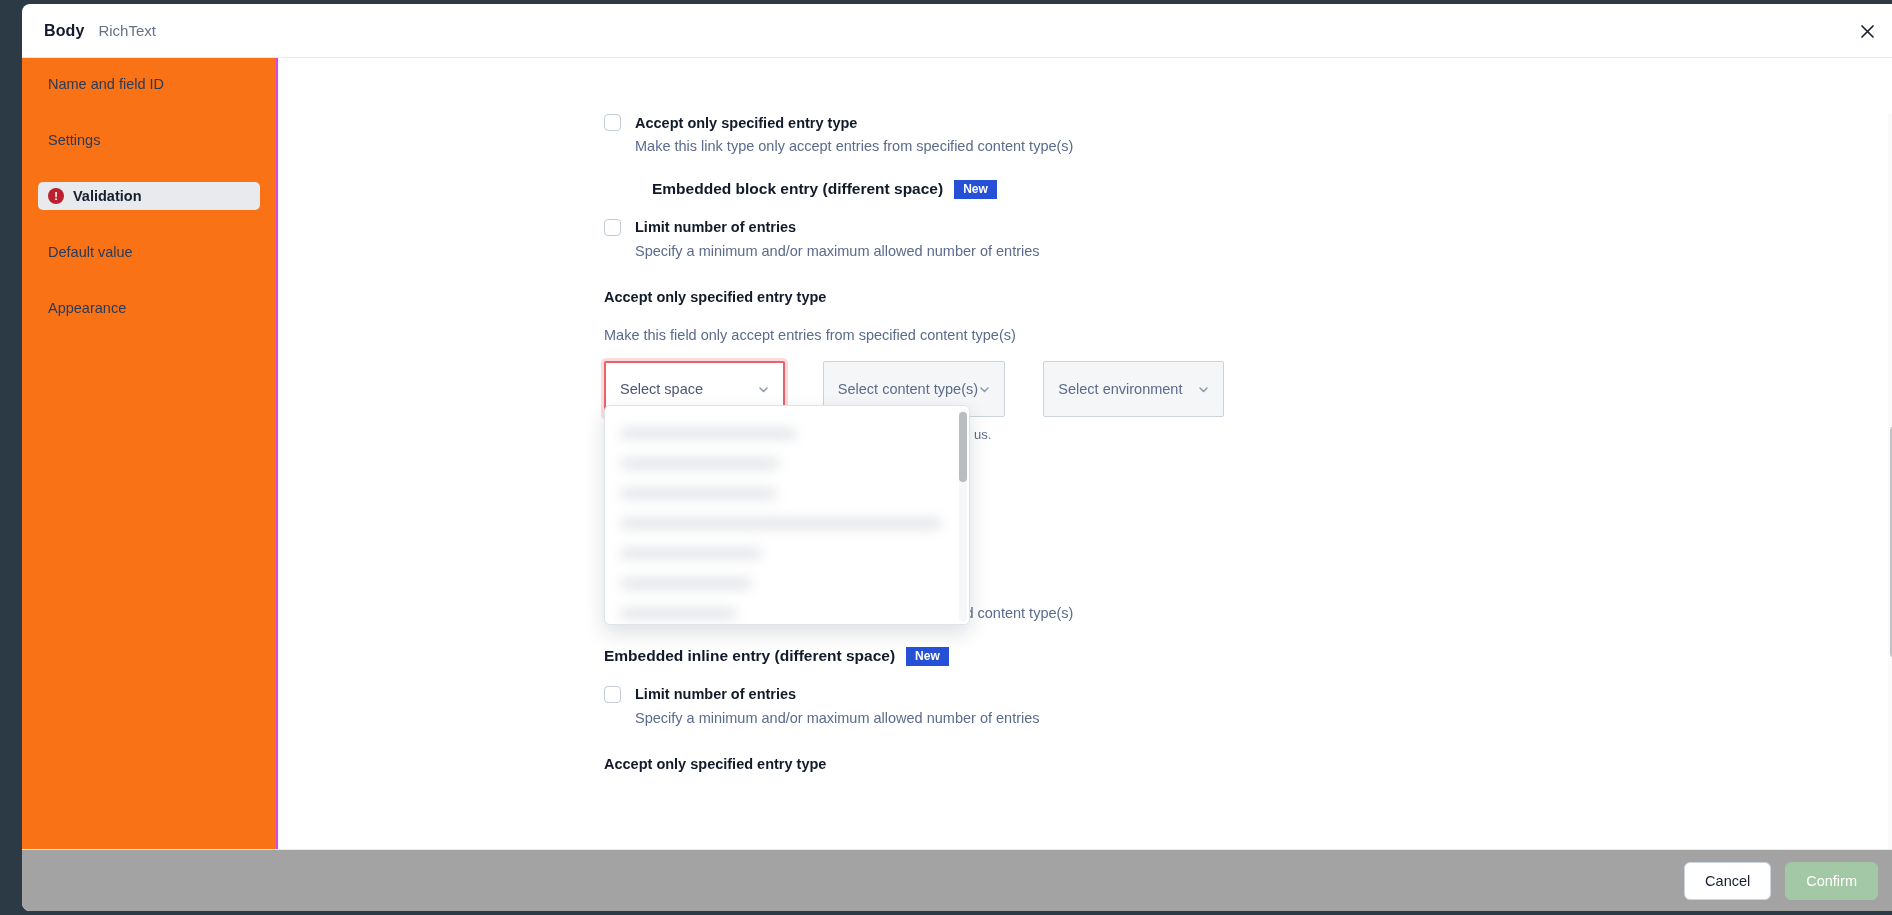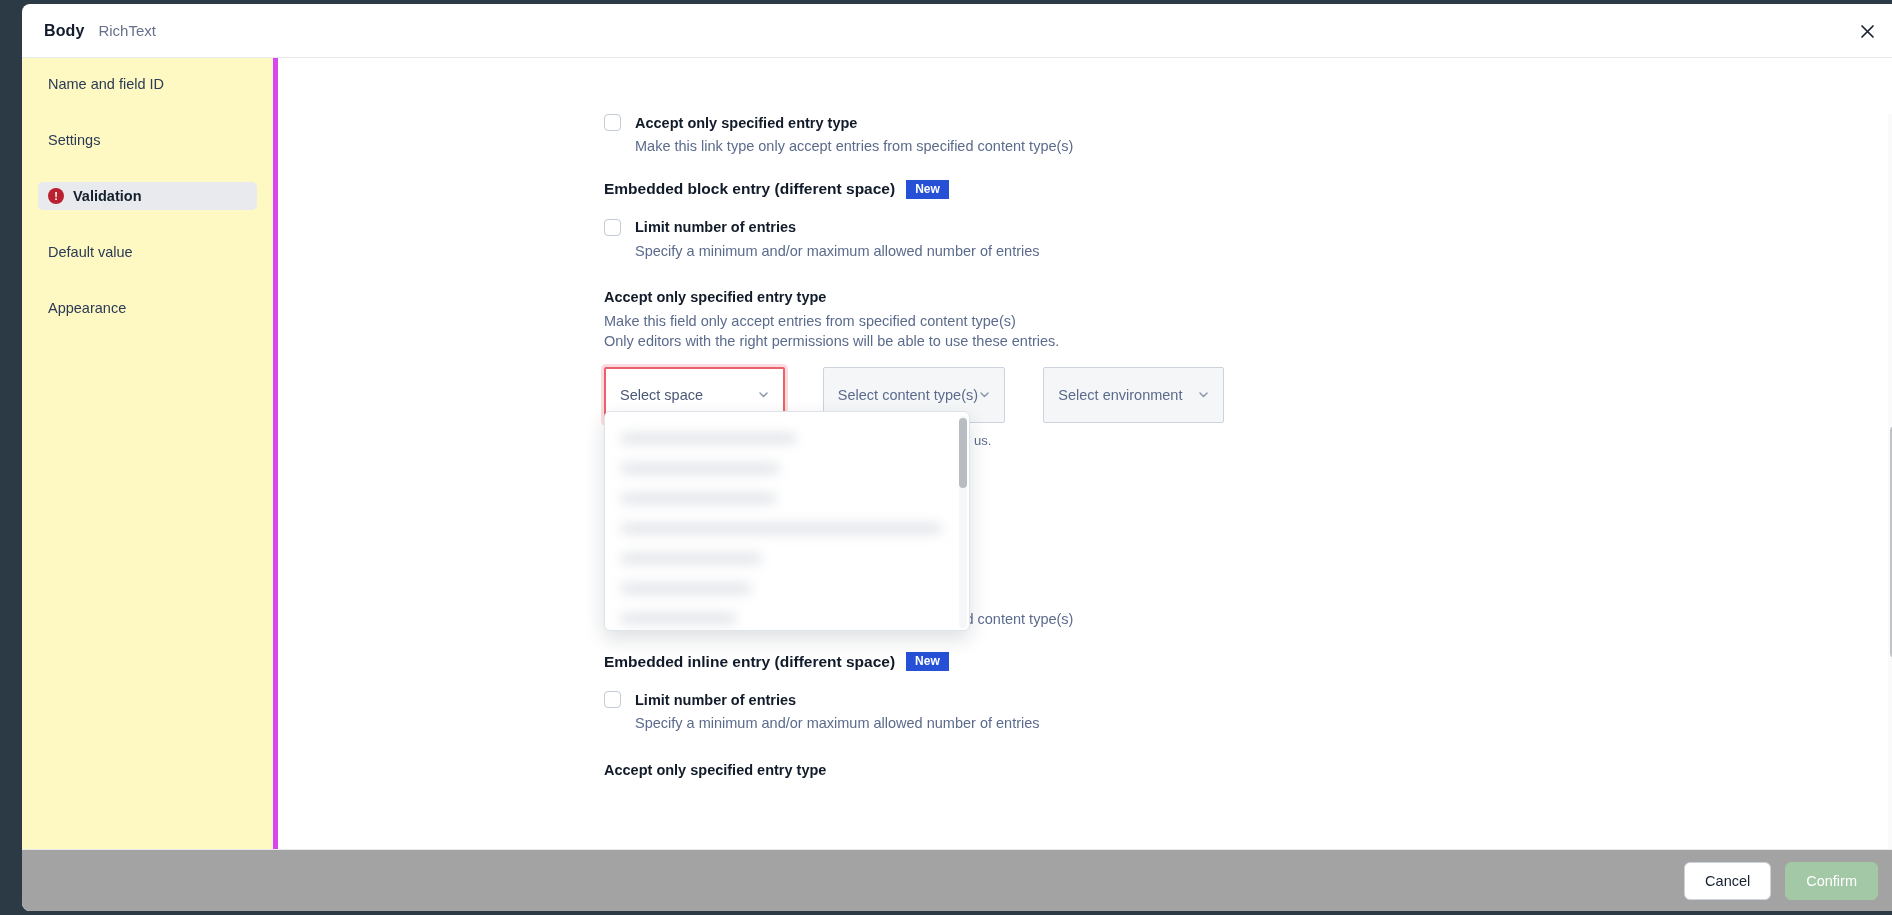--- a/index.html
+++ b/index.html
@@ -45,23 +45,23 @@
 
   
   .modal-body {
     position: relative;
     height: 846px;
     display: flex;
   }
   .sidebar {
     width: 256px;
     flex: 0 0 256px;
-    border-right: 5px solid #d946ef;
+    border-right: 2px solid #d946ef;
     padding: 12px 16px 0 16px;
-    background: #fef9c3;
+    background: #f97316;
   }
   .side-item {
     height: 28px;
     display: flex; align-items: center;
     gap: 9px;
     padding: 0 10px;
     border-radius: 5px;
     font-size: 14.5px;
     color: #2b3a55;
     margin-bottom: 0;
@@ -288,34 +288,33 @@
 
     <div class="content">
       <div class="col">
 
         <div class="chk-row" style="margin-top:56px;">
           <span class="chk"></span>
           <span class="chk-label">Accept only specified entry type</span>
         </div>
         <div class="help">Make this link type only accept entries from specified content type(s)</div>
 
-        <div class="section-head" style="margin-top:24px;">
+        <div class="section-head" style="margin-top:24px;margin-left:48px;">
           <span class="section-title">Embedded block entry (different space)</span>
           <span class="badge-new">New</span>
         </div>
 
         <div class="chk-row" style="margin-top:20px;">
           <span class="chk"></span>
           <span class="chk-label">Limit number of entries</span>
         </div>
         <div class="help">Specify a minimum and/or maximum allowed number of entries</div>
 
         <div class="field-title" style="margin-top:29px;">Accept only specified entry type</div>
-        <div class="help" style="margin-left:0;margin-top:8px;">Make this field only accept entries from specified content type(s)</div>
-        <div class="help" style="margin-left:0;margin-top:2px;">Only editors with the right permissions will be able to use these entries.</div>
+        <div class="help" style="margin-left:0;margin-top:22px;">Make this field only accept entries from specified content type(s)</div>
 
         <div class="select-row" style="margin-top:16px;position:relative;">
 
           <div id="sel-space" class="select invalid">
             <span class="lbl">Select space</span>
             <span class="chev">
               <svg width="13" height="13" viewBox="0 0 13 13" fill="none" stroke="currentColor" stroke-width="1.5" stroke-linecap="round" stroke-linejoin="round">
                   <path d="M3 5 L6.5 8.5 L10 5"></path>
                 </svg>
             </span>

